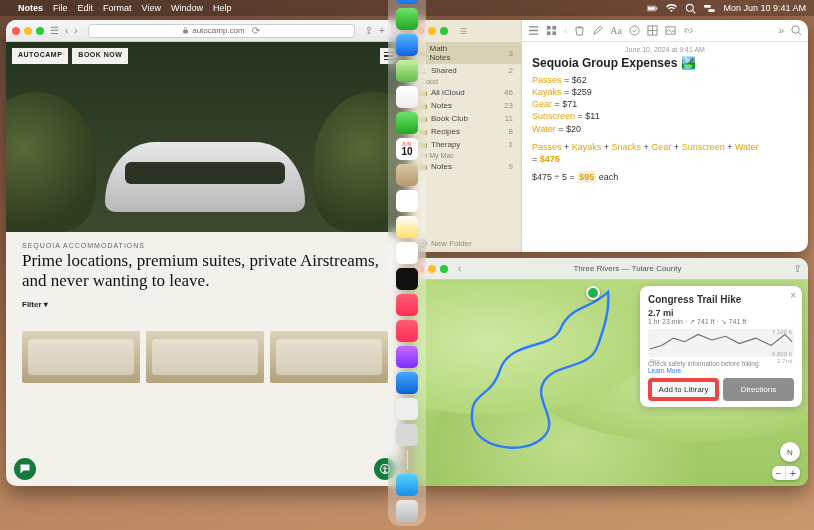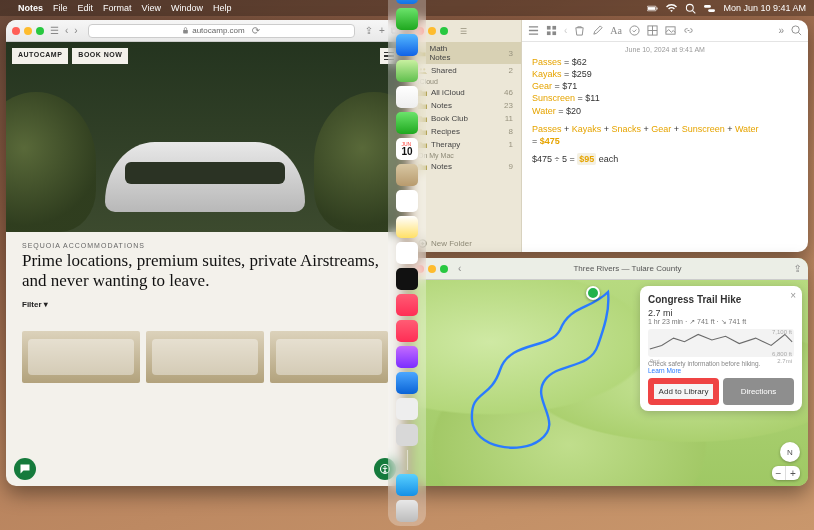--- a/index.html
+++ b/index.html
@@ -163,30 +163,30 @@
     box-shadow:0 1px 3px rgba(0,0,0,.4);
   }
   .trailcard{
     position:absolute; right:6px; top:28px; width:162px;
     background:#fff; border-radius:8px; padding:8px 8px 6px;
     box-shadow:0 2px 8px rgba(0,0,0,.2);
     font-size:8px; color:#333;
   }
   .trailcard .close{ position:absolute; right:6px; top:4px; color:#999; font-size:10px;}
   .trailcard h3{ font-size:10px; margin-bottom:3px;}
-  .trailcard .dist{ font-weight:400; font-size:9px;}
+  .trailcard .dist{ font-weight:700; font-size:9px;}
   .trailcard .meta{ color:#777; font-size:7px; margin-bottom:3px;}
   .spark{
     height:28px; background:linear-gradient(to top, #f3f3f3 0, #f3f3f3 100%);
     border-radius:3px; margin-bottom:3px; position:relative;
   }
   .spark svg{position:absolute; inset:0;}
   .tc-note{ color:#888; font-size:6.5px; margin-bottom:4px;}
   .tc-btns{ display:flex; gap:4px;}
-  .tc-btn{ flex:1; text-align:center; padding:3px 0; border-radius:4px; font-size:8px; border:6px solid #ef4444; background:#f5f5f5;}
+  .tc-btn{ flex:1; text-align:center; padding:3px 0; border-radius:4px; font-size:8px; border:4px solid #ef4444; background:#f5f5f5;}
   .tc-btn.primary{ background:#8e8e8e; color:#fff; border-color:#8e8e8e;}
   .map-ctrl{
     position:absolute; right:8px; bottom:6px; display:flex; flex-direction:column; align-items:flex-end; gap:4px;
   }
   .compass{ width:20px; height:20px; background:#fff; border-radius:50%; display:flex; align-items:center; justify-content:center; font-size:8px; color:#555; box-shadow:0 1px 3px rgba(0,0,0,.3);}
   .zoom{ display:flex; background:#fff; border-radius:6px; box-shadow:0 1px 3px rgba(0,0,0,.3);}
   .zoom span{ width:14px; height:14px; display:flex; align-items:center; justify-content:center; font-size:10px; color:#555;}
   .zoom span:first-child{border-right:1px solid #ddd;}
 </style>
 </head>
@@ -416,20 +416,24 @@
         </svg>
       <div class="spacer"></div>
       <span>»</span>
       <svg class="nt-ic" viewBox="0 0 12 12">
           <circle cx="5" cy="5" r="4" fill="none" stroke="#8a8a8a"></circle>
           <path d="M8 8l3 3" stroke="#8a8a8a"></path>
         </svg>
     </div>
     <div class="note-body">
       <div class="note-date">June 10, 2024 at 9:41 AM</div>
+      <div class="note-title">
+        <span>Sequoia Group Expenses</span>
+        <span>🏞️</span>
+      </div>
       <div id="mn-lines">
           <div class="mn-line"><span class="mn-var">Passes</span><span class="mn-eq"> = $62</span></div>
           <div class="mn-line"><span class="mn-var">Kayaks</span><span class="mn-eq"> = $259</span></div>
           <div class="mn-line"><span class="mn-var">Gear</span><span class="mn-eq"> = $71</span></div>
           <div class="mn-line"><span class="mn-var">Sunscreen</span><span class="mn-eq"> = $11</span></div>
           <div class="mn-line"><span class="mn-var">Water</span><span class="mn-eq"> = $20</span></div>
         </div>
       <div style="height:6px"></div>
       <div class="mn-line" id="mn-sum"><span class="mn-var">Passes</span><span class="mn-eq"> + </span><span class="mn-var">Kayaks</span><span class="mn-eq"> + </span><span class="mn-var">Snacks</span><span class="mn-eq"> + </span><span class="mn-var">Gear</span><span class="mn-eq"> + </span><span class="mn-var">Sunscreen</span><span class="mn-eq"> + </span><span class="mn-var">Water</span><br><span class="mn-eq">= </span><span class="mn-res">$475</span></div>
       <div style="height:6px"></div>

